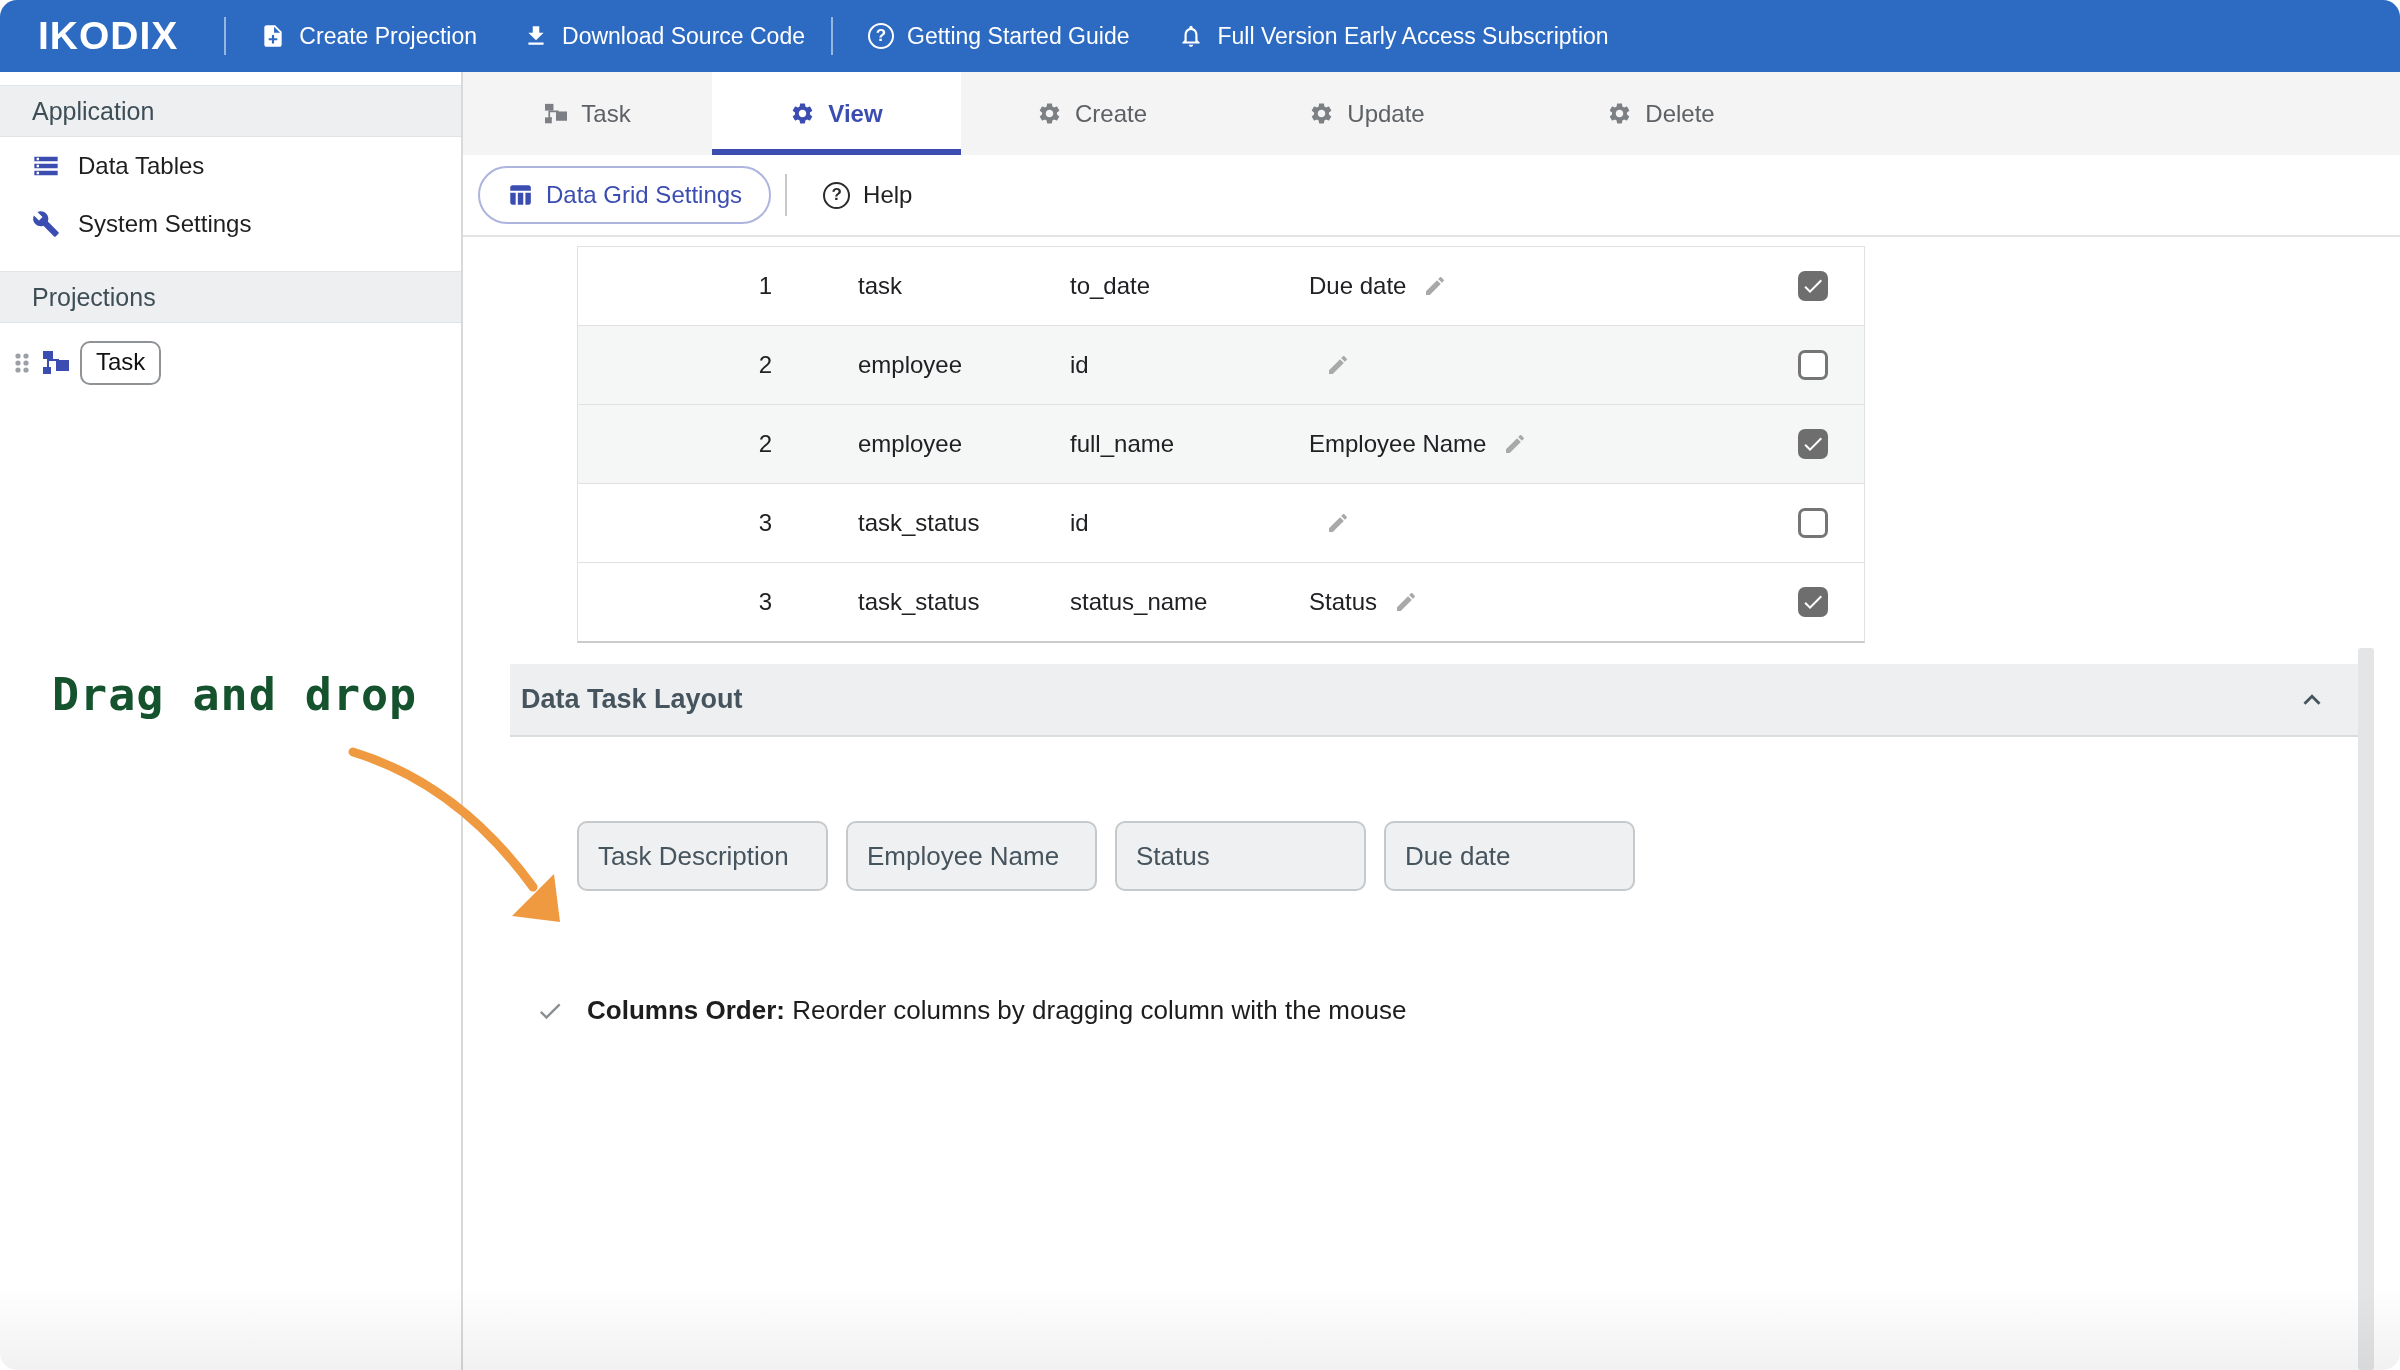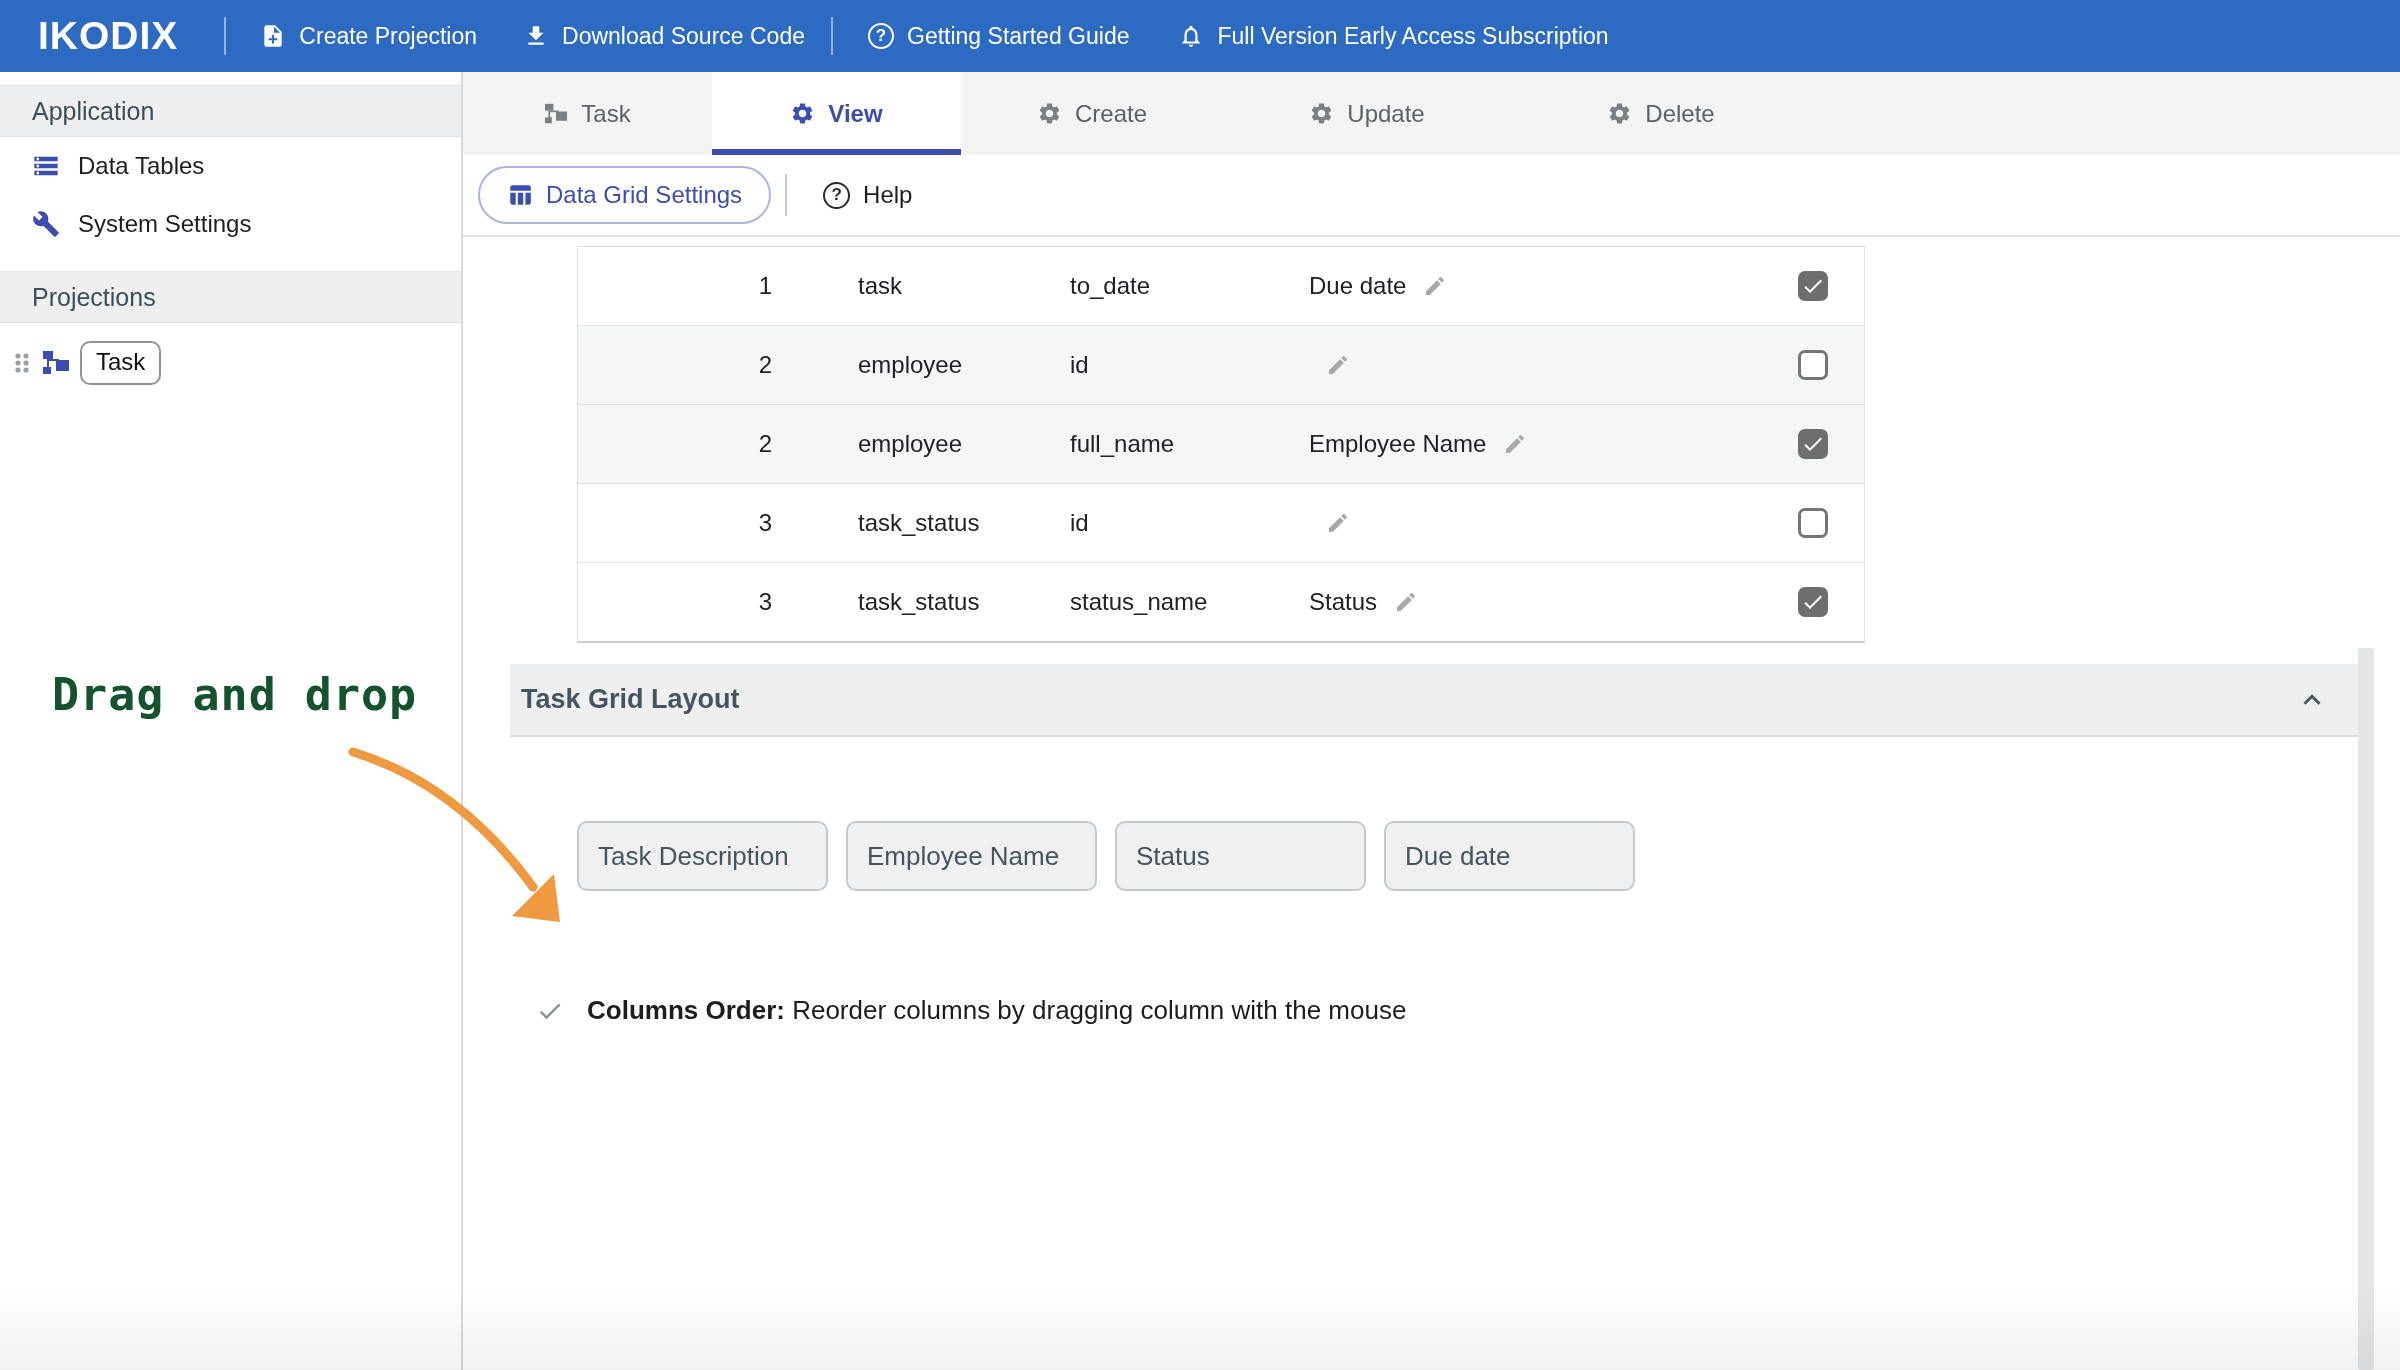--- a/index.html
+++ b/index.html
@@ -1,17 +1,17 @@
 <!DOCTYPE html>
 <html><head>
 <meta charset="utf-8">
 <style>
   html,body{margin:0;padding:0;background:#fff;}
   body{font-family:"Liberation Sans","DejaVu Sans",sans-serif;}
-  .stage{position:relative;width:2400px;height:1370px;background:#fff;overflow:hidden;}
+  .stage{position:relative;width:2400px;height:1370px;background:#fff;overflow:hidden;border-radius:17px;}
   .stage::after{content:'';position:absolute;left:0;right:0;bottom:0;height:85px;
     background:linear-gradient(rgba(0,0,0,0),rgba(0,0,0,0.055));pointer-events:none;}
 
   
   .navbar{position:absolute;top:0;left:0;right:0;height:72px;background:#2d6ac1;
     display:flex;align-items:center;color:#fff;}
   .brand{margin-left:38px;font-size:39px;font-weight:700;letter-spacing:1px;}
   .nav-sep{width:2px;height:38px;background:rgba(255,255,255,0.5);}
   .sep1{margin-left:46px;} .sep2{margin-left:26px;}
   .nav-item{display:flex;align-items:center;gap:13px;font-size:23px;cursor:pointer;white-space:nowrap;}
@@ -357,21 +357,21 @@
               <span class="checkbox checked">
                 <svg width="24" height="24" viewBox="0 0 24 24">
                   <path d="M9 16.17L4.83 12l-1.42 1.41L9 19 21 7l-1.41-1.41z"></path>
                 </svg>
               </span>
             </div>
         </div>
       </div>
 
       <div class="panel-head">
-        <span>Task Grid Layout</span>
+        <span>Data Task Layout</span>
         <button class="panel-collapse">
           <span>
             <svg width="34" height="34" viewBox="0 0 24 24">
                 <path d="M12 8l-6 6 1.41 1.41L12 10.83l4.59 4.58L18 14l-6-6z"></path>
               </svg>
           </span>
         </button>
       </div>
 
       <div class="hint">

